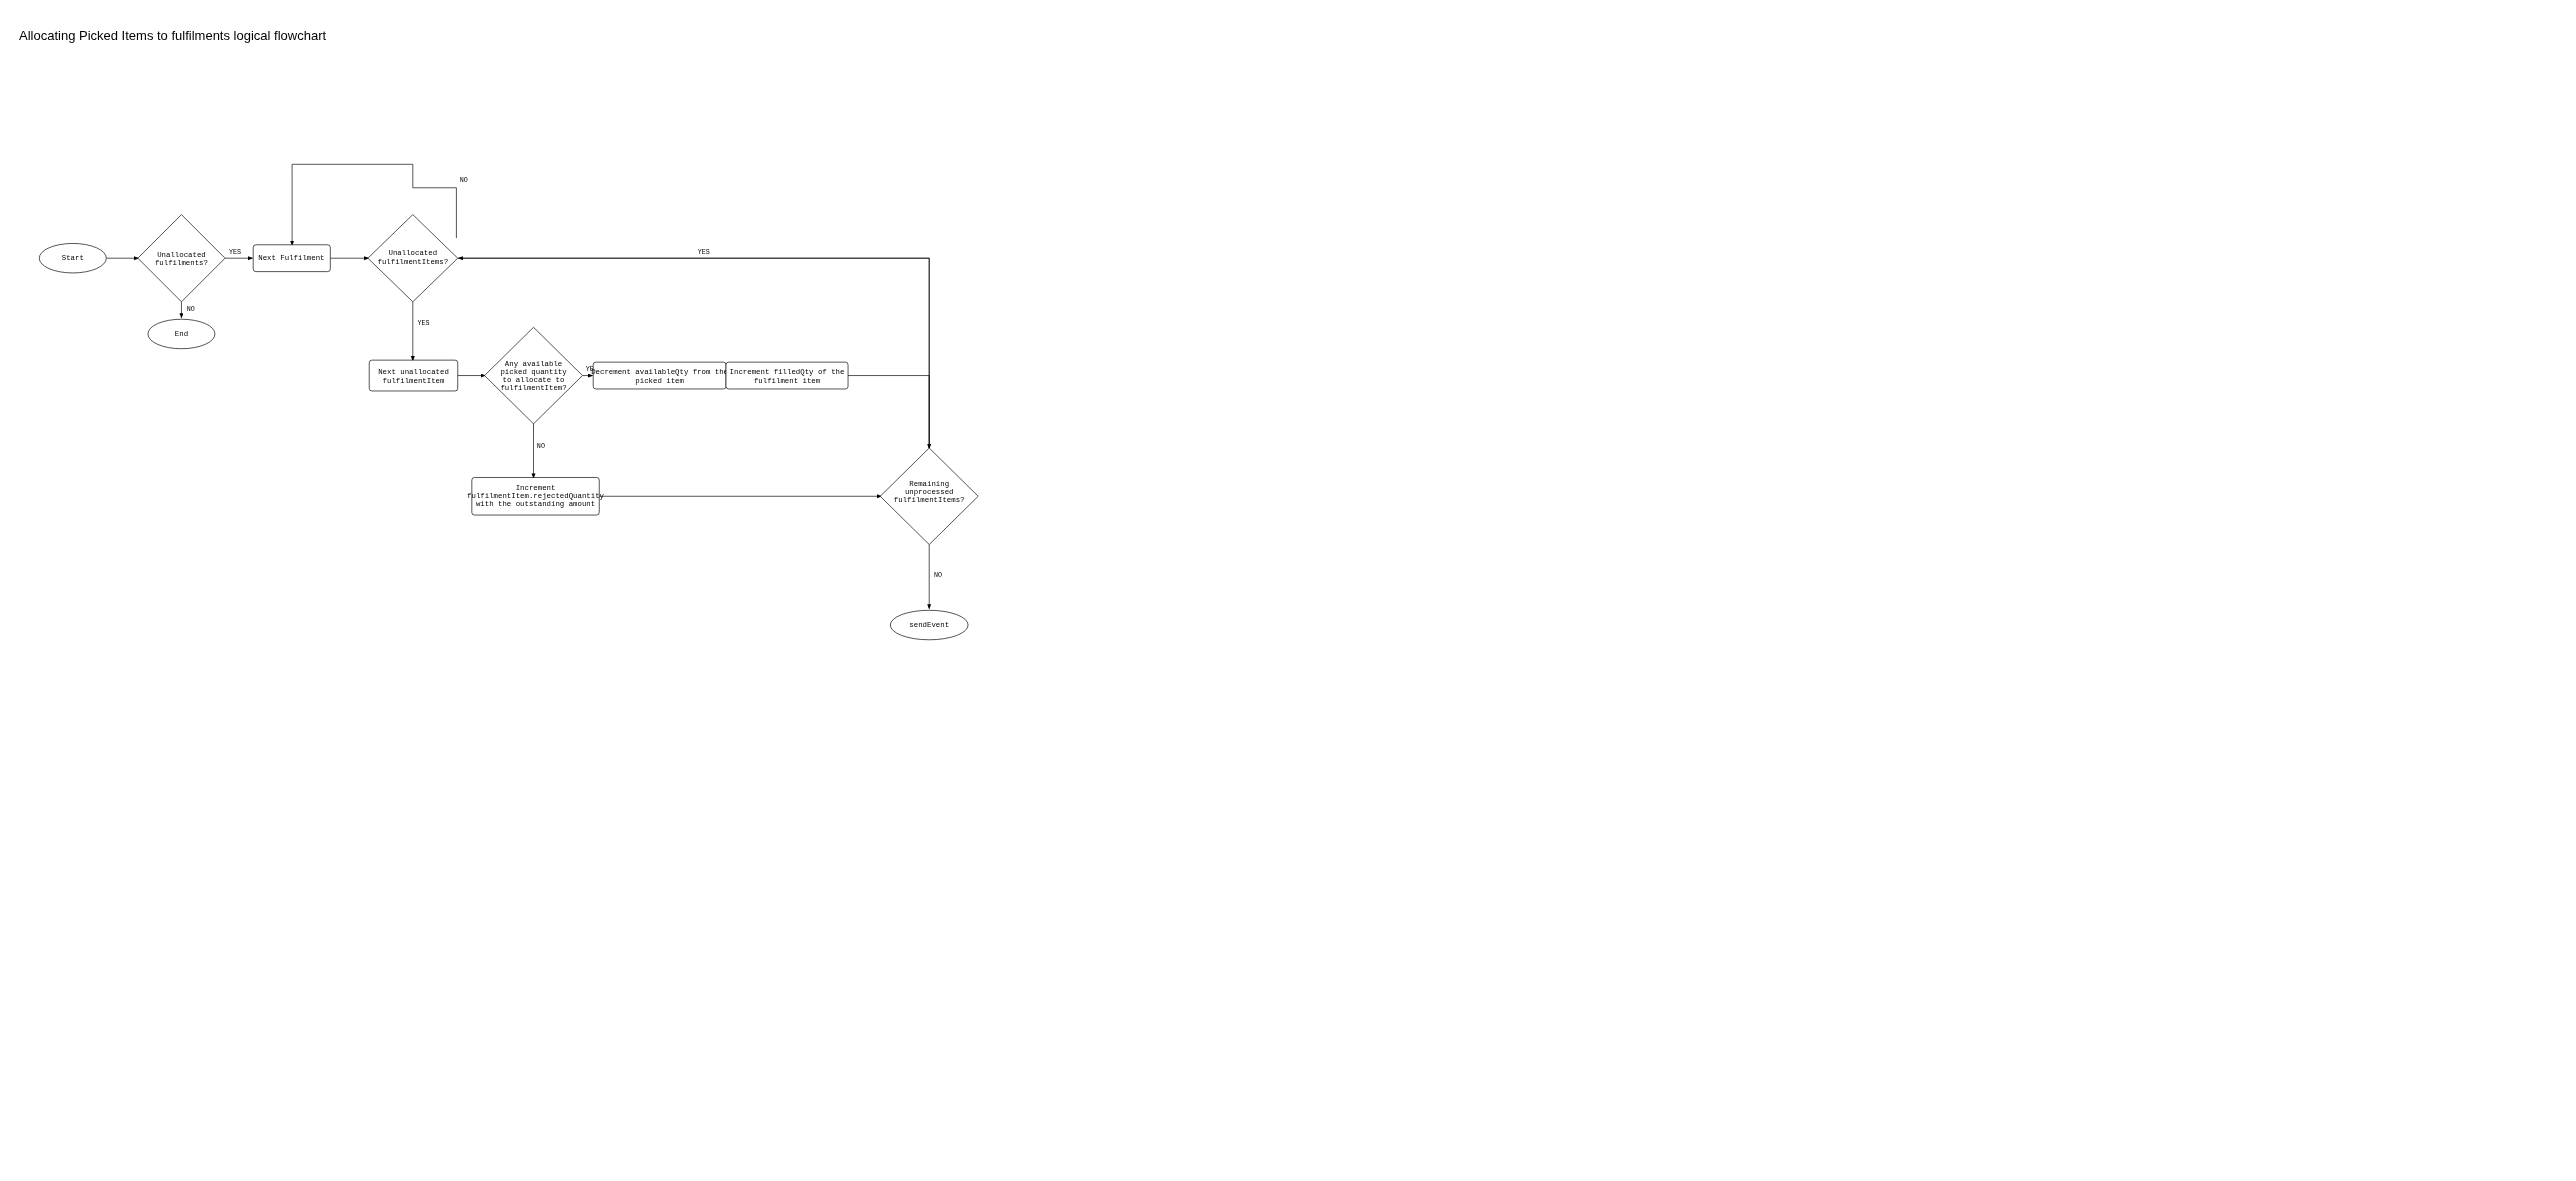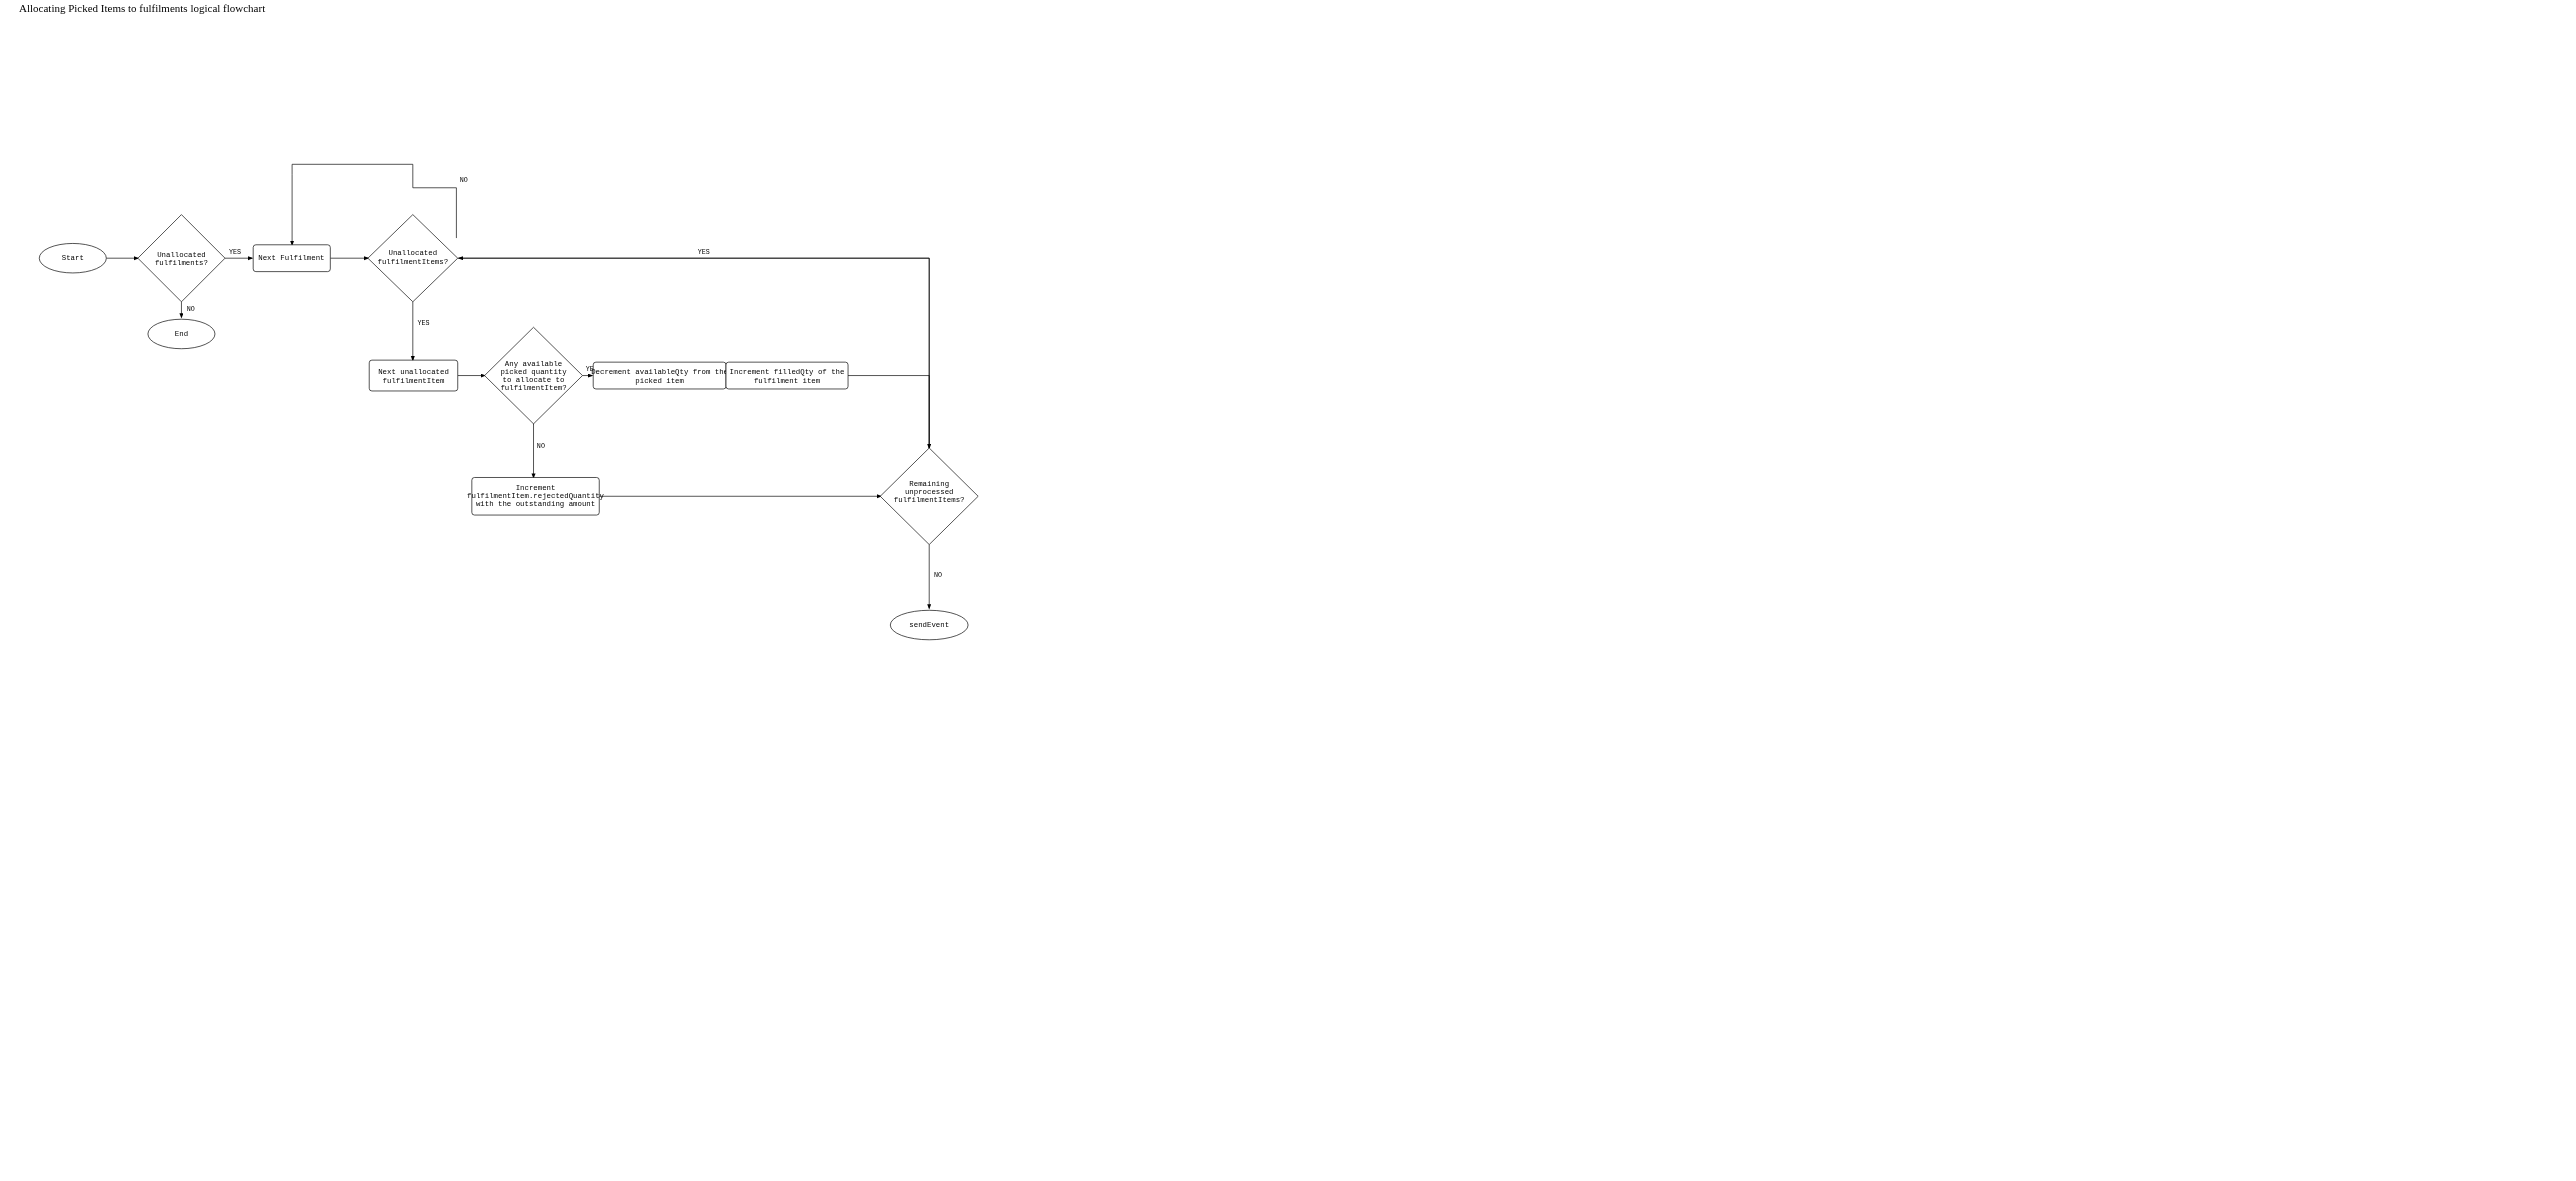--- a/index.html
+++ b/index.html
@@ -8,24 +8,24 @@
       font-family: 'Courier New', monospace;
       font-size: 7.4px;
       color: #000;
       width: 2576px;
       height: 1181px;
       overflow: hidden;
       position: relative;
     }
     .title {
       position: absolute;
-      top: 2px;
+      top: 28px;
       left: 19px;
-      font-size: 11px;
-      font-family: Liberation Serif, serif;
+      font-size: 13px;
+      font-family: Liberation Sans, sans-serif;
     }
     svg {
       position: absolute;
       top: 0;
       left: 0;
       width: 2576px;
       height: 1181px;
     }
     
     .shape-text {

